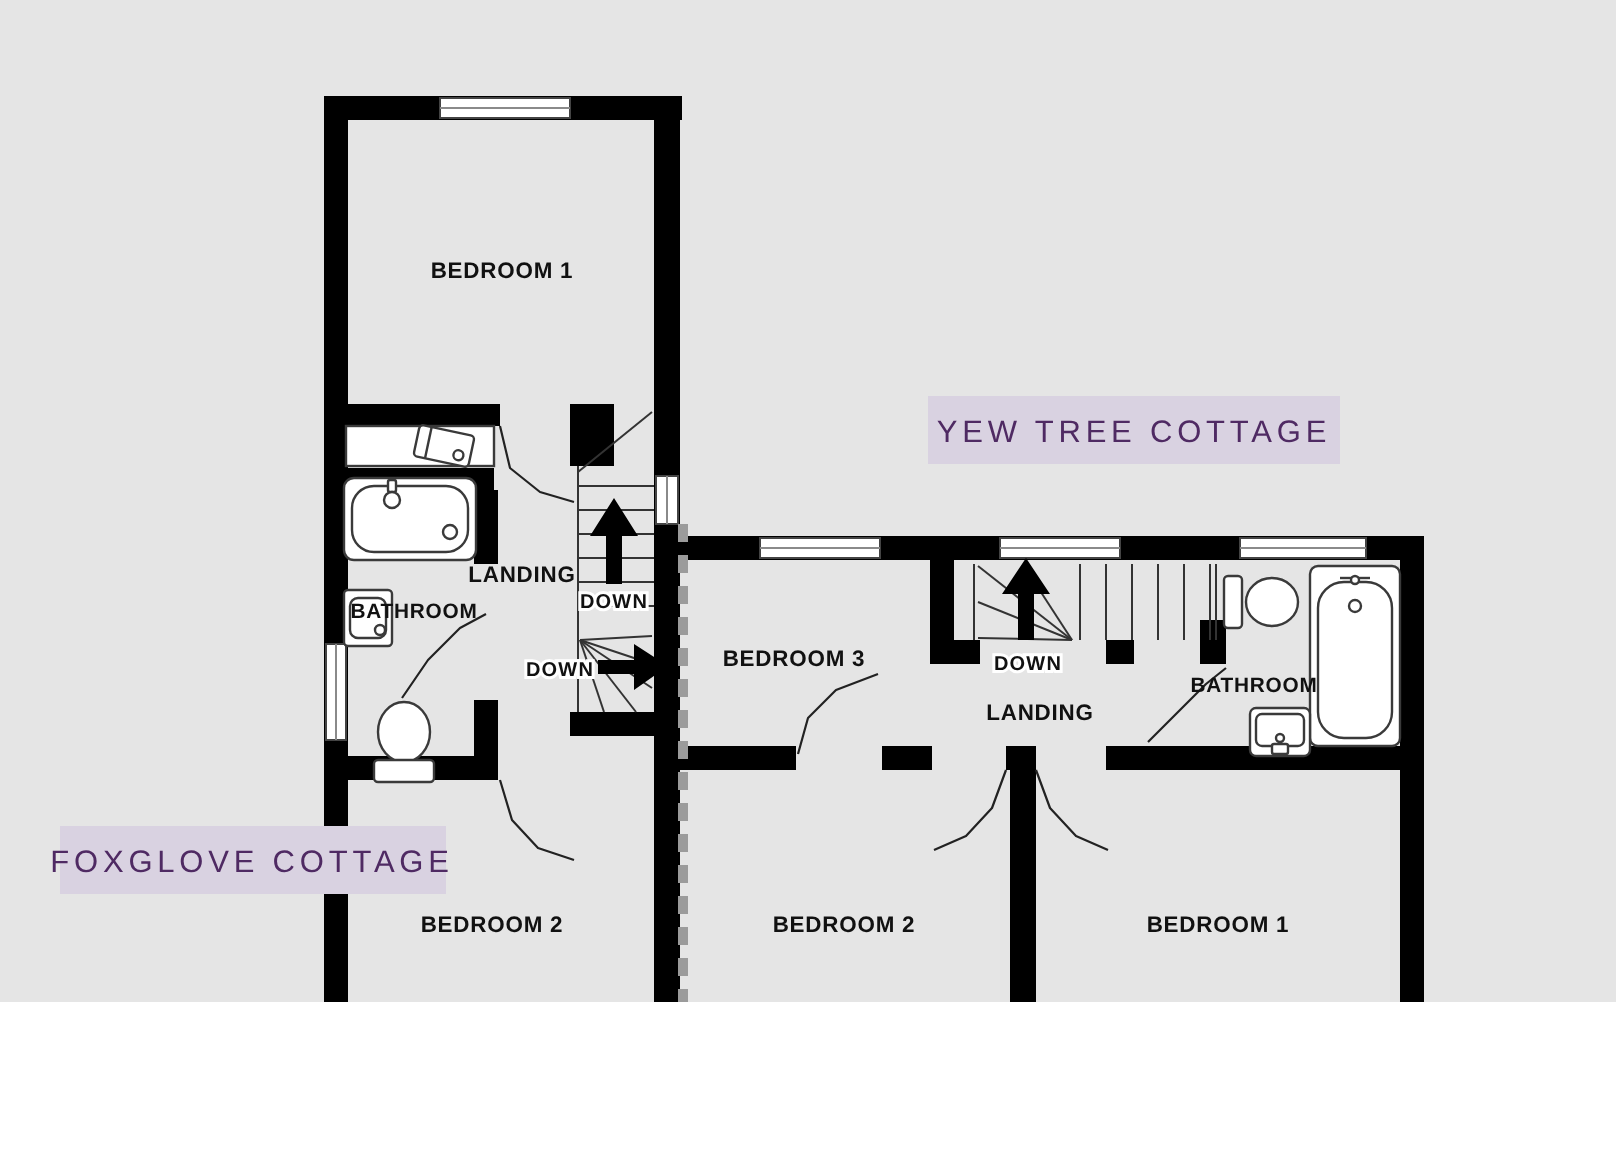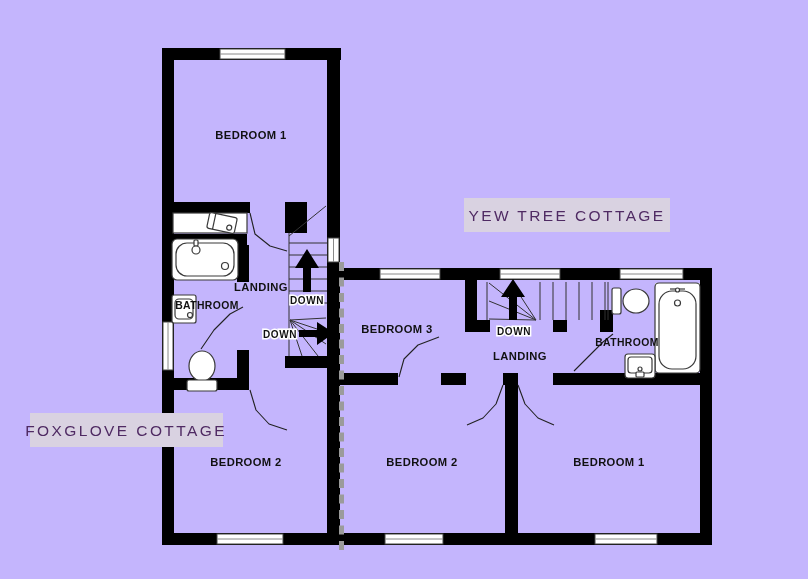--- a/index.html
+++ b/index.html
@@ -1,16 +1,16 @@
 <!DOCTYPE html>
 <html><head>
 <meta charset="utf-8">
 <style>
   html,body{margin:0;padding:0;background:#fff;}
-  .stage{position:relative;width:808px;height:579px;background:#c4b5fd;overflow:hidden;
+  .stage{position:relative;width:808px;height:501px;background:#e5e5e5;overflow:hidden;
          font-family:"Liberation Sans", sans-serif;}
   svg{display:block;}
   .room-label{font-family:"Liberation Sans",sans-serif;font-weight:bold;font-size:11.2px;
               letter-spacing:.4px;fill:#111;text-anchor:middle;}
   .down-label{font-family:"Liberation Sans",sans-serif;font-weight:bold;font-size:10px;
               letter-spacing:.6px;fill:#111;text-anchor:middle;
               paint-order:stroke;stroke:#ffffff;stroke-width:3px;}
   .badge-text{font-family:"Liberation Sans",sans-serif;font-weight:400;font-size:15.5px;
               letter-spacing:2.4px;text-anchor:middle;}
   .fixture{fill:#ffffff;stroke-width:1.2;}

